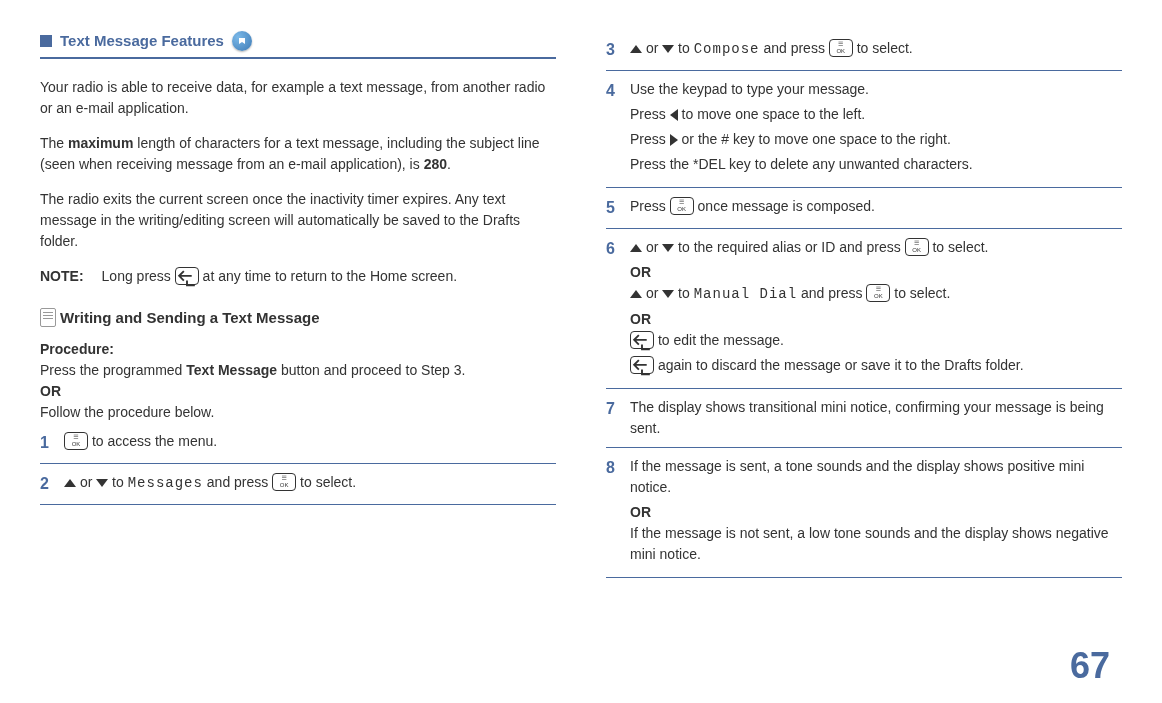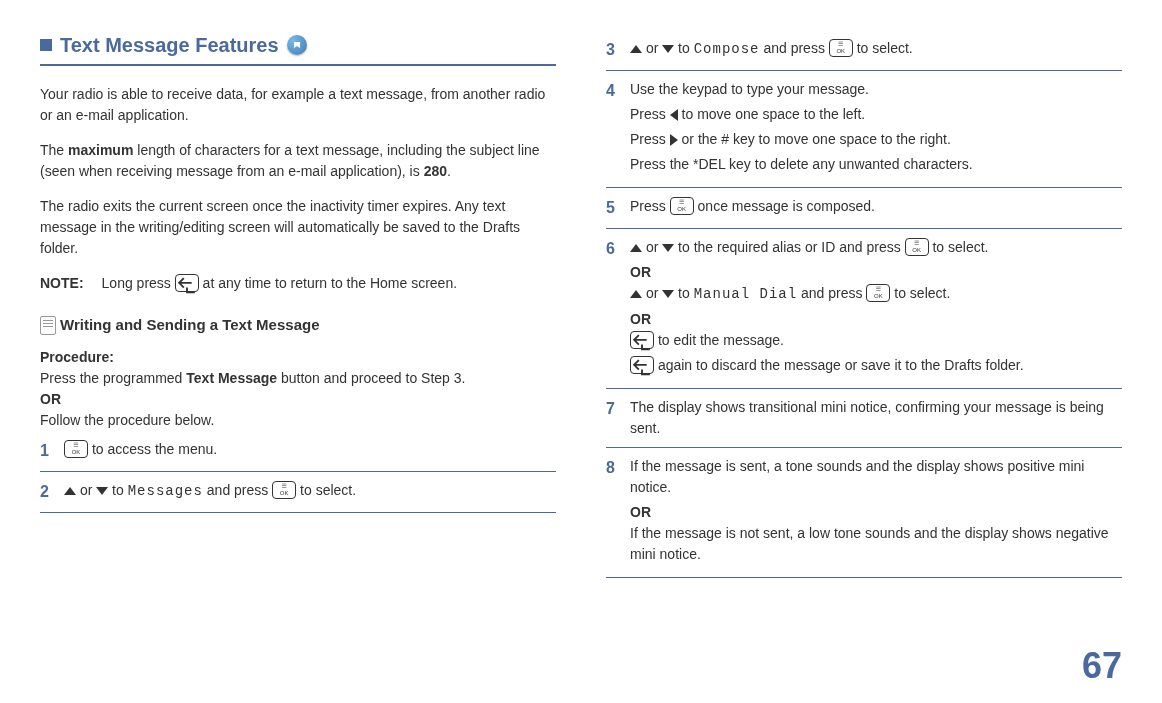--- a/index.html
+++ b/index.html
@@ -25,21 +25,21 @@
       margin-bottom: 18px;
     }
     .section-square {
       width: 12px;
       height: 12px;
       background: #4a6a9e;
     }
     .section-title {
       color: #4a6a9e;
       font-weight: bold;
-      font-size: 20px;
+      font-size: 15px;
     }
     .circle-icon {
       width: 20px;
       height: 20px;
       background: radial-gradient(circle at 30% 30%, #7ab8e8, #3d7ab5);
       border-radius: 50%;
       display: inline-flex;
       align-items: center;
       justify-content: center;
       box-shadow: 0 1px 2px rgba(0,0,0,0.3);
@@ -111,21 +111,21 @@
     .arrow-down { border-left: 6px solid transparent; border-right: 6px solid transparent; border-top: 8px solid #333; }
     .arrow-left { border-top: 6px solid transparent; border-bottom: 6px solid transparent; border-right: 8px solid #333; }
     .arrow-right { border-top: 6px solid transparent; border-bottom: 6px solid transparent; border-left: 8px solid #333; }
     .mono {
       font-family: 'Courier New', monospace;
       letter-spacing: 1px;
     }
     strong { font-weight: bold; }
     .page-number {
       position: absolute;
-      right: 40px;
+      right: 52px;
       bottom: 10px;
       color: #4a6a9e;
       font-size: 36px;
       font-weight: bold;
     }
     .step .para-inner { margin-bottom: 4px; }
   </style>
 </head>
 <body>
 

